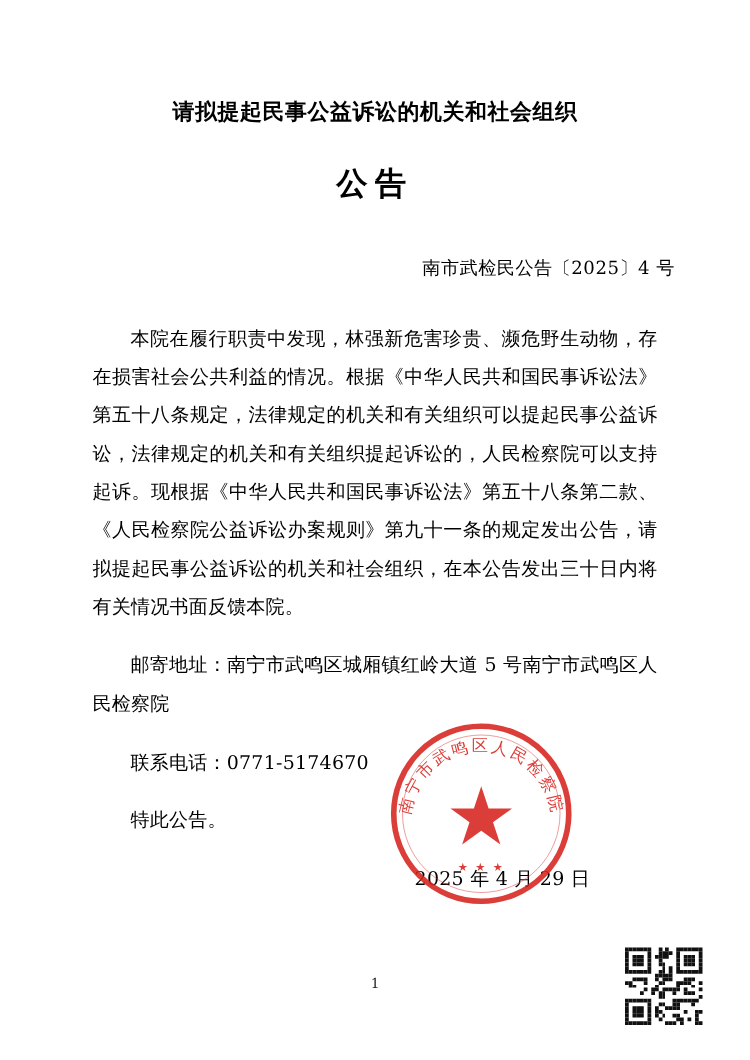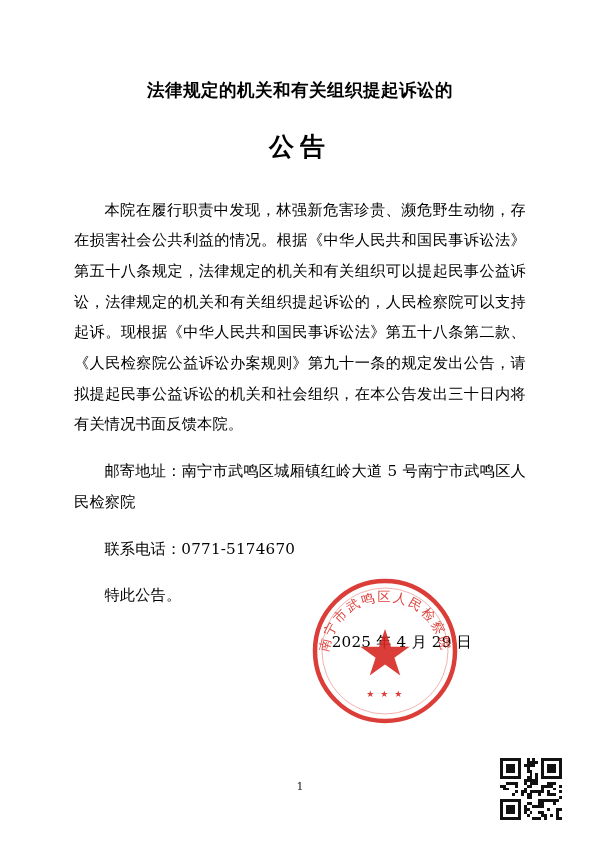--- a/index.html
+++ b/index.html
@@ -114,24 +114,25 @@
   }
   .qr-grid i.on {
     background: #111;
   }
 </style>
 </head>
 <body>
 
 <div class="page">
 
-  <div class="doc-title">法律规定的机关和有关组织提起诉讼的</div>
+  <div class="doc-title">请拟提起民事公益诉讼的机关和社会组织</div>
 
   <div class="doc-subtitle">公告</div>
 
+  <div class="doc-number">南市武检民公告〔2025〕4 号</div>
 
   <div class="body-block">
     <p class="para">本院在履行职责中发现，林强新危害珍贵、濒危野生动物，存在损害社会公共利益的情况。根据《中华人民共和国民事诉讼法》第五十八条规定，法律规定的机关和有关组织可以提起民事公益诉讼，法律规定的机关和有关组织提起诉讼的，人民检察院可以支持起诉。现根据《中华人民共和国民事诉讼法》第五十八条第二款、《人民检察院公益诉讼办案规则》第九十一条的规定发出公告，请拟提起民事公益诉讼的机关和社会组织，在本公告发出三十日内将有关情况书面反馈本院。</p>
     <p class="para">邮寄地址：南宁市武鸣区城厢镇红岭大道 5 号南宁市武鸣区人民检察院</p>
     <p class="para">联系电话：0771-5174670</p>
     <p class="para">特此公告。</p>
     <p class="para para-date">2025 年 4 月 29 日</p>
   </div>
 
   <div class="seal">

